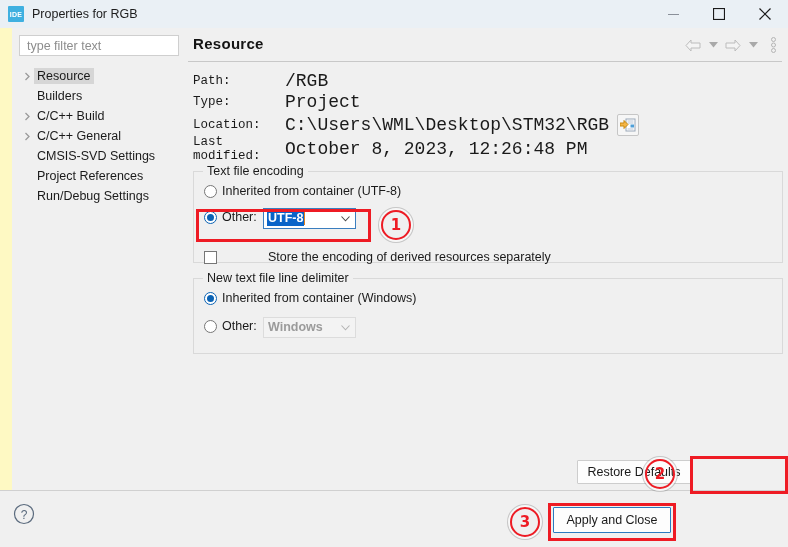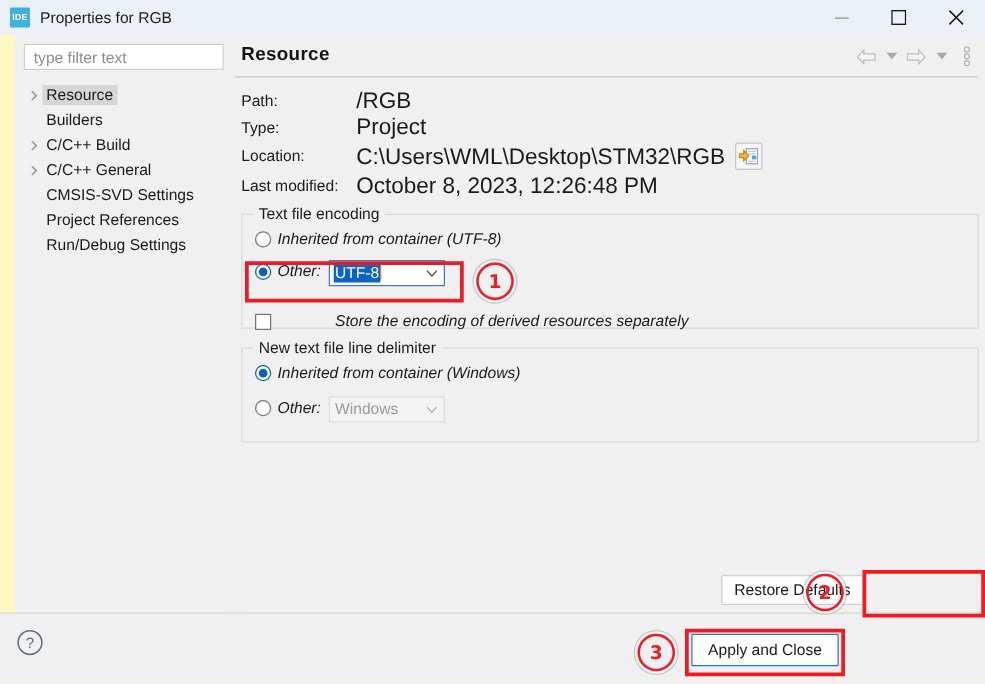--- a/index.html
+++ b/index.html
@@ -47,44 +47,44 @@
     background:#f0f0f0;}
   .rp-header{position:absolute;left:0;top:0;width:606px;height:32px;
     background:#f0f0f0;}
   .rp-title{position:absolute;left:11px;top:7px;font-size:15px;font-weight:bold;
     color:#141414;letter-spacing:.3px;}
   .rp-tools{position:absolute;right:6px;top:8px;display:flex;align-items:center;gap:2px;}
   .tool{width:18px;height:18px;display:flex;align-items:center;justify-content:center;}
   .hrule{position:absolute;left:6px;top:33px;width:594px;height:1px;background:#c8c8c8;}
 
   
-  .fields{position:absolute;left:11px;top:42px;}
+  .fields{position:absolute;left:11px;top:42px;font-family:Liberation Mono, monospace;}
   .frow{display:flex;align-items:center;height:21px;}
   .flabel{width:92px;font-size:12.5px;color:#1a1a1a;}
   .fval{font-size:18px;color:#1a1a1a;}
   .locbtn{margin-left:8px;width:22px;height:22px;background:#f6f6f6;
     border:1px solid #c6c6c6;border-radius:2px;display:flex;
     align-items:center;justify-content:center;box-sizing:border-box;}
 
   
   .group{position:absolute;border:1px solid #d9d9d9;background:transparent;box-sizing:border-box;}
   .glegend{position:absolute;top:-8px;left:9px;background:#f0f0f0;padding:0 4px;
     font-size:12.5px;color:#1a1a1a;}
 
-  .ctl{display:flex;align-items:center;position:absolute;font-size:12.5px;color:#1a1a1a;font-style:italic;}
+  .ctl{display:flex;align-items:center;position:absolute;font-size:12.5px;color:#1a1a1a;}
   .radio{width:13px;height:13px;border-radius:50%;border:1px solid #767676;
     background:#fff;box-sizing:border-box;margin-right:5px;flex:0 0 13px;
     display:flex;align-items:center;justify-content:center;}
   .radio.on{border:1px solid #0a62b4;background:#ffffff;}
   .radio.on::after{content:"";width:7px;height:7px;border-radius:50%;background:#0a62b4;}
   .chk{width:13px;height:13px;border:1px solid #767676;background:#fff;
     box-sizing:border-box;margin-right:6px;flex:0 0 13px;}
 
   .combo{width:93px;height:21px;background:#ffffff;border:1px solid #3a7ebf;
-    box-sizing:border-box;display:flex;align-items:center;position:relative;}
+    box-sizing:border-box;display:flex;align-items:center;position:relative;font-weight:bold;}
   .combo .selval{background:#0a64c8;color:#ffffff;padding:0 1px;margin-left:3px;
     font-size:12.5px;line-height:15px;}
   .combo .caret-cursor{width:1px;height:13px;background:#e08020;}
   .combo .cbtn{position:absolute;right:5px;top:0;height:100%;display:flex;align-items:center;}
   .combo.dis{border:1px solid #dcdcdc;background:#f3f3f3;}
   .combo.dis .selval{background:transparent;color:#9b9b9b;}
 
   
   .btn{height:24px;background:#fdfdfd;border:1px solid #cdcdcd;box-sizing:border-box;
     display:flex;align-items:center;justify-content:center;font-size:12.5px;

